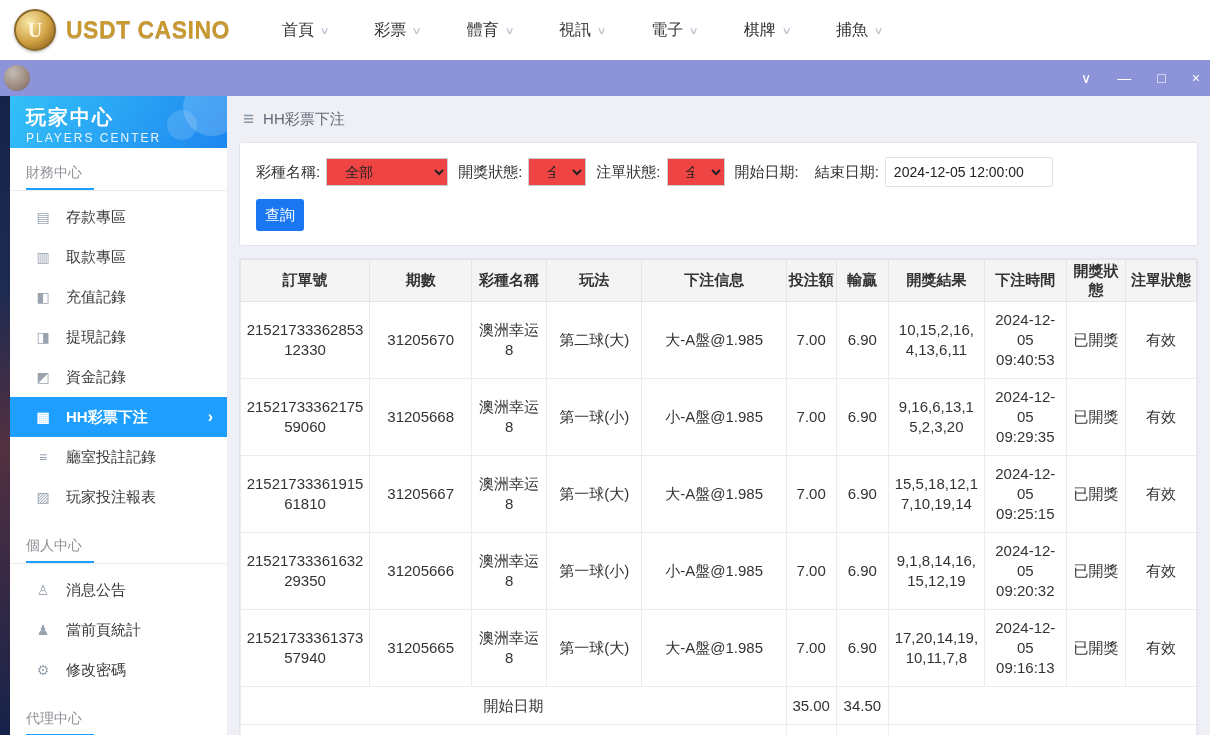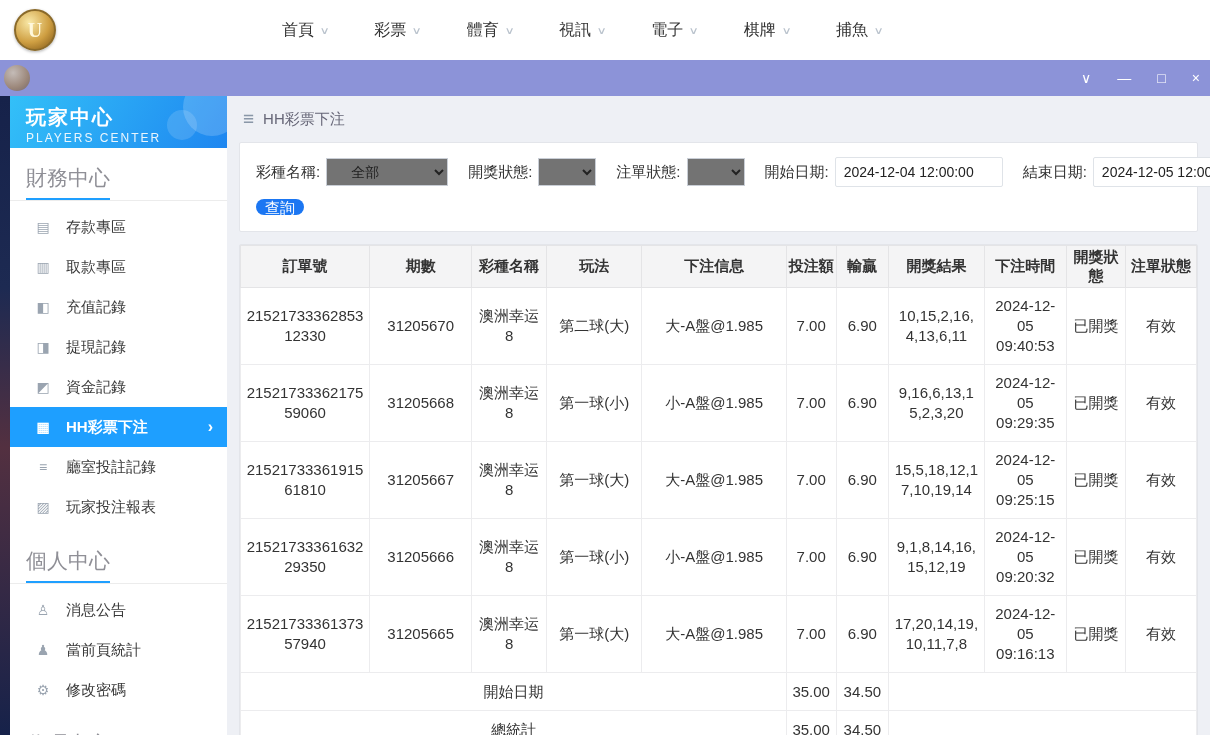--- a/index.html
+++ b/index.html
@@ -35,64 +35,65 @@
   
   .sidebar{width:217px;background:#fff;padding-top:0;overflow:hidden}
   .sb-header{height:52px;background:linear-gradient(120deg,#33c0f8 0%,#1e86f0 100%);
     color:#fff;padding:8px 0 0 16px;position:relative;overflow:hidden}
   .sb-header::before{content:"";position:absolute;right:-14px;top:-18px;width:58px;height:58px;
     border-radius:50%;background:rgba(255,255,255,.18)}
   .sb-header::after{content:"";position:absolute;right:30px;top:14px;width:30px;height:30px;
     border-radius:50%;background:rgba(255,255,255,.14)}
   .sb-title{font-size:20px;font-weight:bold;letter-spacing:2px}
   .sb-subtitle{font-size:12px;letter-spacing:2px;opacity:.9}
-  .sb-section-title{padding:16px 16px 0;color:#8f8f96;font-size:21px;border-bottom:1px solid #ececec}
+  .sb-section-title{padding:16px 16px 0;color:#8f8f96;font-size:14px;border-bottom:1px solid #ececec}
   .sb-section-title span{display:inline-block;min-width:68px;padding-bottom:6px;
     border-bottom:2px solid var(--accent,#1e9fff)}
   .sb-list{list-style:none;padding:6px 0 4px}
   .sb-item{height:40px;display:flex;align-items:center;gap:14px;padding:0 14px 0 24px;
     font-size:15px;color:#3a3a3a;cursor:pointer}
   .sb-item .ico{width:18px;text-align:center;color:#9aa4b0;font-size:14px}
   .sb-item.active{background:var(--accent,#1e9fff);color:#fff;font-weight:bold}
   .sb-item.active .ico{color:#fff}
   .sb-item .chev{margin-left:auto;color:#fff;font-size:16px;display:none}
   .sb-item.active .chev{display:block}
 
   
   .content{flex:1;padding:0 12px;overflow:hidden}
   .content-header{height:46px;display:flex;align-items:center;gap:9px;color:#667;font-size:15px;padding:0 4px}
   .menu-glyph{font-size:19px;color:#8a97a8;cursor:pointer}
   .card{background:#fff;border:1px solid #e3e5ea;border-radius:2px}
 
   .filter-card{padding:14px 16px}
   .filter-row{display:flex;align-items:center;font-size:15px;color:#333;white-space:nowrap}
   .filter-row label{margin-right:6px}
-  .fgroup{display:flex;align-items:center;margin-right:20px}
-  select{height:28px;border:1px solid #c9ced6;background:#737373;font-size:14px;padding:0 20px;color:#222}
+  .fgroup{display:flex;align-items:center;margin-right:10px}
+  select{height:28px;border:1px solid #c9ced6;background:#ef4444;font-size:14px;padding:0 14px;color:#222}
   .sel-lottery{width:122px}
   .sel-small{width:58px}
   .date-input{width:168px;height:30px;border:1px solid #dfe3e8;border-radius:2px;
     padding:0 8px;font-size:14px;color:#222;font-family:"Liberation Sans",sans-serif}
   .search-btn{margin-top:12px;background:var(--button-blue,#1b76f2);color:#fff;border:none;
-    width:48px;height:16px;font-size:15px;border-radius:15px;cursor:pointer}
+    width:48px;height:32px;font-size:15px;border-radius:3px;cursor:pointer}
 
   .table-card{margin-top:12px}
   table{width:100%;border-collapse:collapse;table-layout:fixed;font-size:15px;color:#333}
   th{background:#f4f4f5;font-weight:bold;height:42px;border:1px solid #e4e4e6;padding:0 1px}
   td{border:1px solid #ececee;text-align:center;padding:8px 4px;line-height:20px}
   tr.data-row td{height:56px}
   .break{word-break:break-all}
   tr.sum-row td{height:38px}
 </style>
 </head>
 <body>
 
 <header class="topnav">
   <div class="logo">
     <div class="logo-circle">U</div>
+    <div class="logo-text">USDT CASINO</div>
   </div>
   <nav class="nav-items">
     <div class="nav-item">
       <span>首頁</span>
       <span class="nav-chevron">∨</span>
     </div>
     <div class="nav-item">
       <span>彩票</span>
       <span class="nav-chevron">∨</span>
     </div>
@@ -221,21 +222,20 @@
           </select>
         </div>
         <div class="fgroup">
           <label>注單狀態:</label>
           <select class="sel-small">
             <option>全部</option>
           </select>
         </div>
         <div class="fgroup">
           <label>開始日期:</label>
-          <input class="date-input" type="text" value="2024-12-04 12:00:00" style="">
         </div>
         <div class="fgroup">
           <label>結束日期:</label>
           <input class="date-input" type="text" value="2024-12-05 12:00:00" style="">
         </div>
       </div>
       <button class="search-btn">查詢</button>
     </section>
 
     <section class="card table-card">

